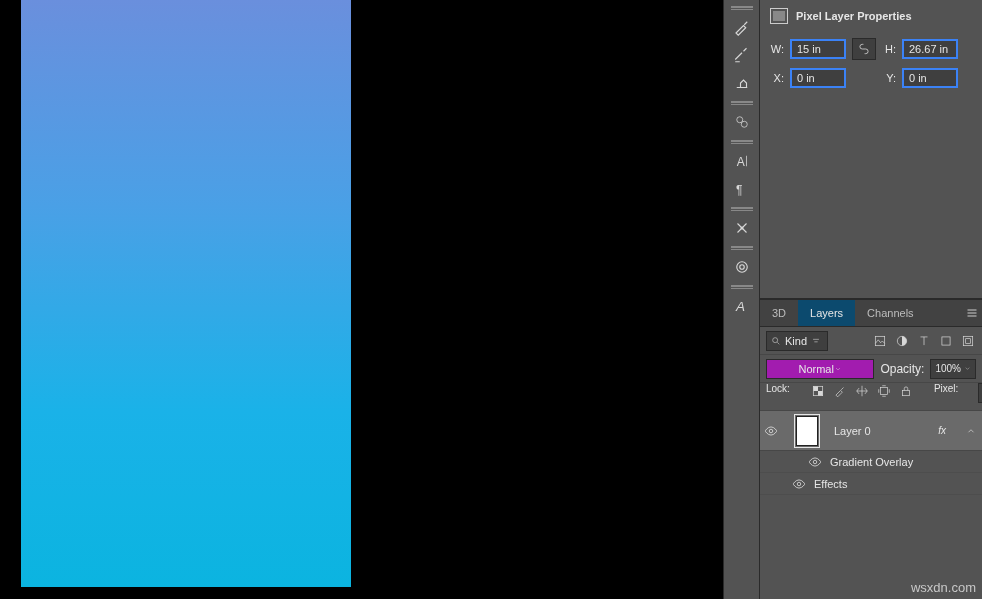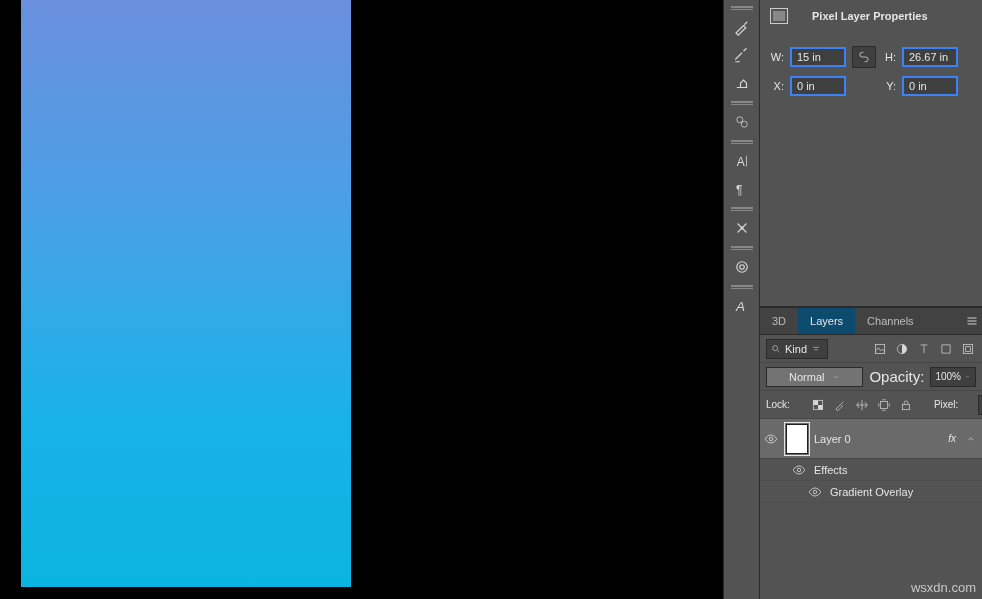--- a/index.html
+++ b/index.html
@@ -18,21 +18,21 @@
 .dock-btn { width:32px; height:28px; display:flex; align-items:center; justify-content:center;
   cursor:pointer; }
 .dock-btn svg { width:18px; height:18px; fill:#d8d8d8; stroke:#d8d8d8; }
 
 
 .right-col { position:absolute; right:0; top:0; width:222px; height:599px; background:#535353;
   display:flex; flex-direction:column; }
 
 
 .props { background:#535353; padding:8px 10px 12px 10px; border-bottom:1px solid #2a2a2a; flex:0 0 auto; }
-.props-title { display:flex; align-items:center; gap:24px; margin-bottom:22px; }
+.props-title { display:flex; align-items:center; gap:8px; margin-bottom:14px; }
 .props-title-icon { width:18px; height:16px; border:1px solid #ccc; position:relative; background:#535353; }
 .props-title-icon::before { content:""; position:absolute; left:2px; top:2px; width:12px; height:10px;
   background:#888; }
 .props-title-text { font-size:11px; color:#e6e6e6; font-weight:bold; }
 .dim-row { display:flex; align-items:center; gap:6px; margin-bottom:8px; }
 .dim-label { width:14px; font-size:11px; color:#e6e6e6; text-align:right; }
 .dim-input { width:56px; height:20px; background:#3f3f3f; border:2px solid #3b82f6; color:#e6e6e6;
   font-size:11px; padding:0 5px; }
 .link-chain { width:24px; height:22px; background:#3f3f3f; border:1px solid #2a2a2a;
   display:flex; align-items:center; justify-content:center; }
@@ -54,41 +54,41 @@
 .kind-dd { display:flex; align-items:center; background:#3f3f3f; border:1px solid #2a2a2a; height:20px;
   padding:0 6px 0 4px; gap:4px; }
 .kind-dd svg { width:10px; height:10px; stroke:#ccc; fill:none; stroke-width:1.5; }
 .kind-dd-text { font-size:11px; color:#e6e6e6; }
 .filter-icons { display:flex; gap:6px; margin-left:auto; }
 .filter-ic { width:16px; height:16px; display:flex; align-items:center; justify-content:center; }
 .filter-ic svg { width:14px; height:14px; fill:none; stroke:#d8d8d8; stroke-width:1.2; }
 
 .blend-row { display:flex; align-items:center; height:28px; padding:0 6px; gap:6px;
   border-bottom:1px solid #474747; }
-.blend-dd { display:flex; align-items:center; justify-content:space-between; background:#737373;
-  border:1px solid #2a2a2a; height:20px; padding:0 22px; flex:1; }
+.blend-dd { display:flex; align-items:center; justify-content:center; background:#a21caf;
+  border:1px solid #2a2a2a; height:20px; padding:0 0; flex:1; }
 .blend-dd-text { font-size:11px; color:#e6e6e6; }
 .blend-dd svg { width:8px; height:8px; stroke:#ccc; fill:none; stroke-width:1.5; }
-.opc-label { font-size:15px; color:#e6e6e6; }
+.opc-label { font-size:12px; color:#e6e6e6; }
 .pct-box { display:flex; align-items:center; background:#3f3f3f; border:1px solid #2a2a2a; height:20px;
   padding:0 4px; gap:3px; }
 .pct-box-text { font-size:10px; color:#e6e6e6; }
 .pct-box svg { width:7px; height:7px; stroke:#ccc; fill:none; stroke-width:1.5; }
 
-.lock-row { display:flex; align-items:center; height:28px; padding:0 6px; gap:20px;
+.lock-row { display:flex; height:28px; padding:0 6px; gap:20px;
   border-bottom:1px solid #474747; }
 .lock-label { font-size:10px; color:#e6e6e6; }
 .lock-icons { display:flex; gap:6px; }
 .lock-ic { width:16px; height:16px; display:flex; align-items:center; justify-content:center; }
 .lock-ic svg { width:14px; height:14px; fill:none; stroke:#d8d8d8; stroke-width:1.2; }
 .fill-label { font-size:10px; color:#e6e6e6; margin-left:auto; }
 
 
 .layer-entry { display:flex; align-items:center; height:40px; background:#6a6a6a;
-  border-bottom:1px solid #474747; padding:0 6px 0 2px; gap:6px; }
+  border-bottom:1px solid #474747; padding:0 6px 0 2px; gap:16px; }
 .vis-eye { width:18px; display:flex; justify-content:center; }
 .vis-eye svg { width:14px; height:14px; fill:none; stroke:#e6e6e6; stroke-width:1.3; }
 .layer-thumb { width:22px; height:30px; background:#fff; border:1px solid #222; position:relative; }
 .layer-thumb::after { content:""; position:absolute; inset:-3px; border:1px solid #e6e6e6; }
 .layer-name { font-size:11px; color:#e6e6e6; flex:1; }
 .fx-badge { font-size:10px; font-style:italic; color:#e6e6e6; margin-right:4px; }
 .expand-arrow svg { width:10px; height:10px; stroke:#e6e6e6; fill:none; stroke-width:1.5; }
 
 .effect-row { display:flex; align-items:center; height:22px; padding:0 6px 0 32px; gap:8px;
   border-bottom:1px solid #4d4d4d; }
@@ -337,35 +337,35 @@
           </svg>
       </div>
       <div class="layer-thumb"></div>
       <span class="layer-name">Layer 0</span>
       <span class="fx-badge">fx</span>
       <span class="expand-arrow"><svg viewBox="0 0 24 24">
             <path d="M6 15l6-6 6 6"></path>
           </svg></span>
     </div>
 
+    <div class="effect-row effect-sub">
+      <div class="vis-eye">
+        <svg viewBox="0 0 24 24">
+            <path d="M2 12s4-7 10-7 10 7 10 7-4 7-10 7S2 12 2 12z"></path>
+            <circle cx="12" cy="12" r="3"></circle>
+          </svg>
+      </div>
+      <span class="eff-label">Gradient Overlay</span>
+    </div>
     <div class="effect-row">
       <div class="vis-eye">
         <svg viewBox="0 0 24 24">
             <path d="M2 12s4-7 10-7 10 7 10 7-4 7-10 7S2 12 2 12z"></path>
             <circle cx="12" cy="12" r="3"></circle>
           </svg>
       </div>
       <span class="eff-label">Effects</span>
     </div>
-    <div class="effect-row effect-sub">
-      <div class="vis-eye">
-        <svg viewBox="0 0 24 24">
-            <path d="M2 12s4-7 10-7 10 7 10 7-4 7-10 7S2 12 2 12z"></path>
-            <circle cx="12" cy="12" r="3"></circle>
-          </svg>
-      </div>
-      <span class="eff-label">Gradient Overlay</span>
-    </div>
 
   </div>
 </div>
 
 <div class="watermark">wsxdn.com</div>
 
 </body></html>

